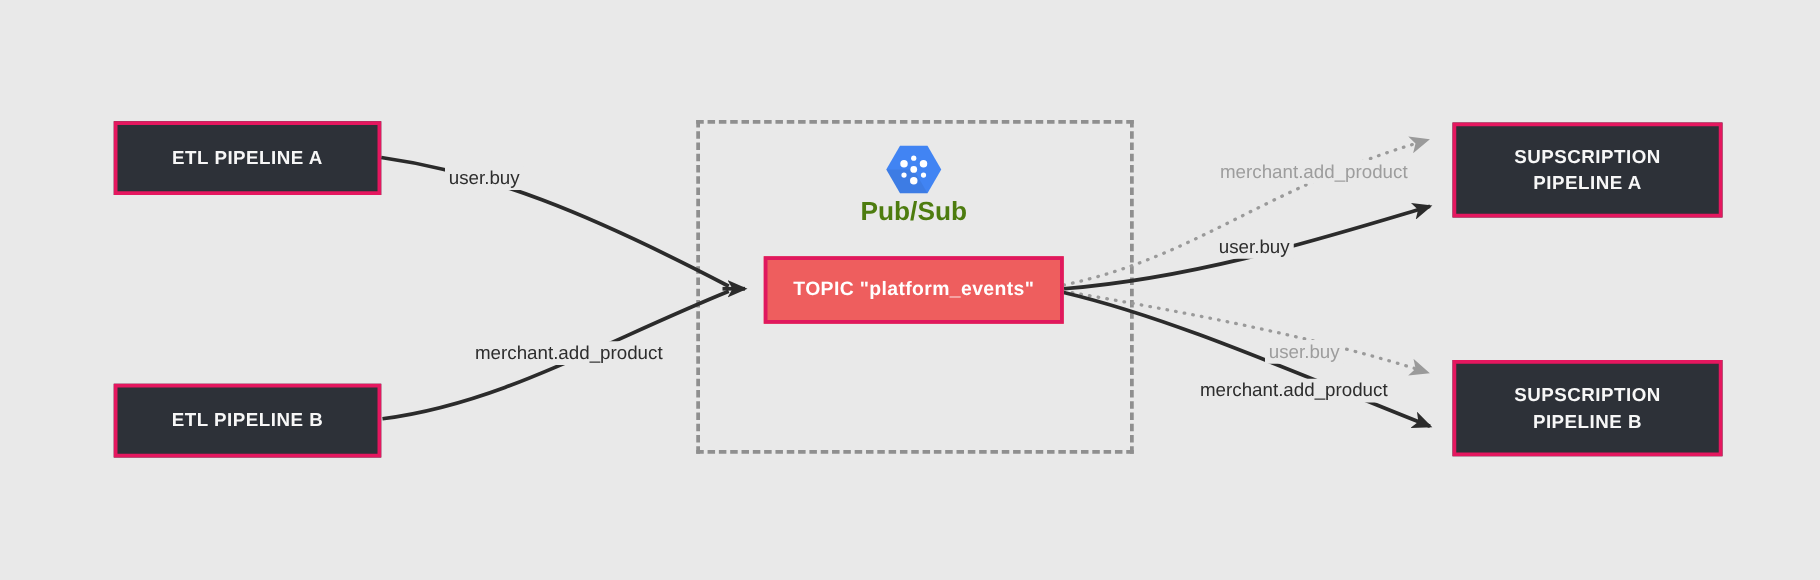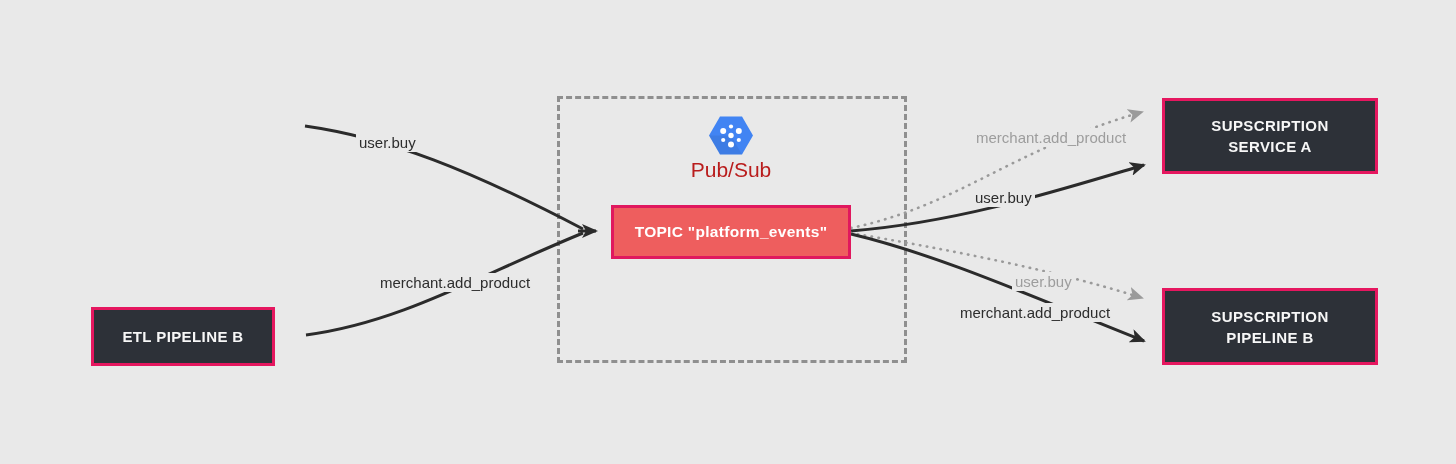--- a/index.html
+++ b/index.html
@@ -34,21 +34,21 @@
     justify-content: center;
     color: #f7f7f7;
     font-weight: bold;
     font-size: 15px;
     letter-spacing: 0.4px;
     text-align: center;
     line-height: 21px;
     z-index: 3;
   }
   .etl-a { left: 91px; top: 97px;  width: 214px; height: 59px; }
-  .etl-b { left: 91px; top: 307px; width: 184px; height: 59px; }
+  .etl-b { left: 91px; top: 307px; width: 214px; height: 59px; }
   .svc-a { left: 1162px; top: 98px;  width: 216px; height: 76px; }
   .svc-b { left: 1162px; top: 288px; width: 216px; height: 77px; }
   .topic-box {
     position: absolute;
     left: 611px; top: 205px;
     width: 240px; height: 54px;
     background: #ee5e5e;
     border: 3px solid #e0185e;
     box-sizing: border-box;
     display: flex;
@@ -65,22 +65,22 @@
     left: 707px; top: 112px;
     width: 48px; height: 47px;
     z-index: 3;
   }
   .pubsub-title {
     position: absolute;
     left: 631px; top: 158px;
     width: 200px;
     text-align: center;
     font-size: 21px;
-    font-weight: normal;
-    color: #b91c1c;
+    font-weight: bold;
+    color: #4d7c0f;
     z-index: 3;
   }
   .edge-label {
     position: absolute;
     font-size: 15px;
     color: #2d2d2d;
     background: #e9e9e9;
     padding: 1px 3px;
     z-index: 4;
     white-space: nowrap;
@@ -108,20 +108,23 @@
     <path d="M 306 335 C 400 323, 480 275, 583 233" fill="none" stroke="#2b2b2b" stroke-width="3"></path>
     <path d="M 578 231 L 596 231" fill="none" stroke="#2b2b2b" stroke-width="3" marker-end="url(#arrow-black)"></path>
 
     <path d="M 851 228 C 960 205, 1010 150, 1142 112" fill="none" stroke="#9a9a9a" stroke-width="2.6" stroke-dasharray="0.5 6.5" stroke-linecap="round" marker-end="url(#arrow-gray)"></path>
     <path d="M 851 231 C 960 222, 1060 190, 1144 165" fill="none" stroke="#2b2b2b" stroke-width="3" marker-end="url(#arrow-black)"></path>
 
     <path d="M 851 233 C 945 249, 1055 270, 1142 298" fill="none" stroke="#9a9a9a" stroke-width="2.6" stroke-dasharray="0.5 6.5" stroke-linecap="round" marker-end="url(#arrow-gray)"></path>
     <path d="M 851 234 C 940 255, 1040 300, 1144 341" fill="none" stroke="#2b2b2b" stroke-width="3" marker-end="url(#arrow-black)"></path>
   </svg>
 
+  <div class="node etl-a">
+    <span>ETL PIPELINE A</span>
+  </div>
   <div class="node etl-b">
     <span>ETL PIPELINE B</span>
   </div>
 
   <svg class="pubsub-icon" viewBox="0 0 48 47">
     <polygon points="46,23.5 35,4.5 13,4.5 2,23.5 13,42.5 35,42.5" fill="#4184f3"></polygon>
     <polygon points="2,23.5 13,42.5 35,42.5 24,23.5" fill="#000000" opacity="0.06"></polygon>
     <circle cx="24" cy="23.5" r="2.7" fill="#ffffff"></circle>
     <circle cx="24" cy="14.5" r="2.1" fill="#ffffff"></circle>
     <circle cx="31.8" cy="19" r="3.0" fill="#ffffff"></circle>
@@ -131,21 +134,21 @@
     <circle cx="16.2" cy="19" r="3.0" fill="#ffffff"></circle>
   </svg>
   <div class="pubsub-title">Pub/Sub</div>
 
   <div class="topic-box">
     <span>TOPIC "platform_events"</span>
   </div>
 
   <div class="node svc-a">
     <span>SUPSCRIPTION</span>
-    <span>SERVICE A</span>
+    <span>PIPELINE A</span>
   </div>
   <div class="node svc-b">
     <span>SUPSCRIPTION</span>
     <span>PIPELINE B</span>
   </div>
 
   <span class="edge-label" style="left:356px; top:133px;">user.buy</span>
   <span class="edge-label" style="left:377px; top:273px;">merchant.add_product</span>
   <span class="edge-label gray" style="left:973px; top:128px;">merchant.add_product</span>
   <span class="edge-label" style="left:972px; top:188px;">user.buy</span>

